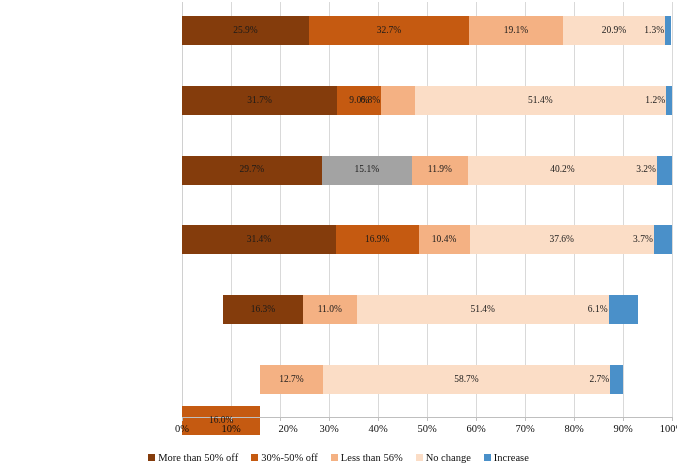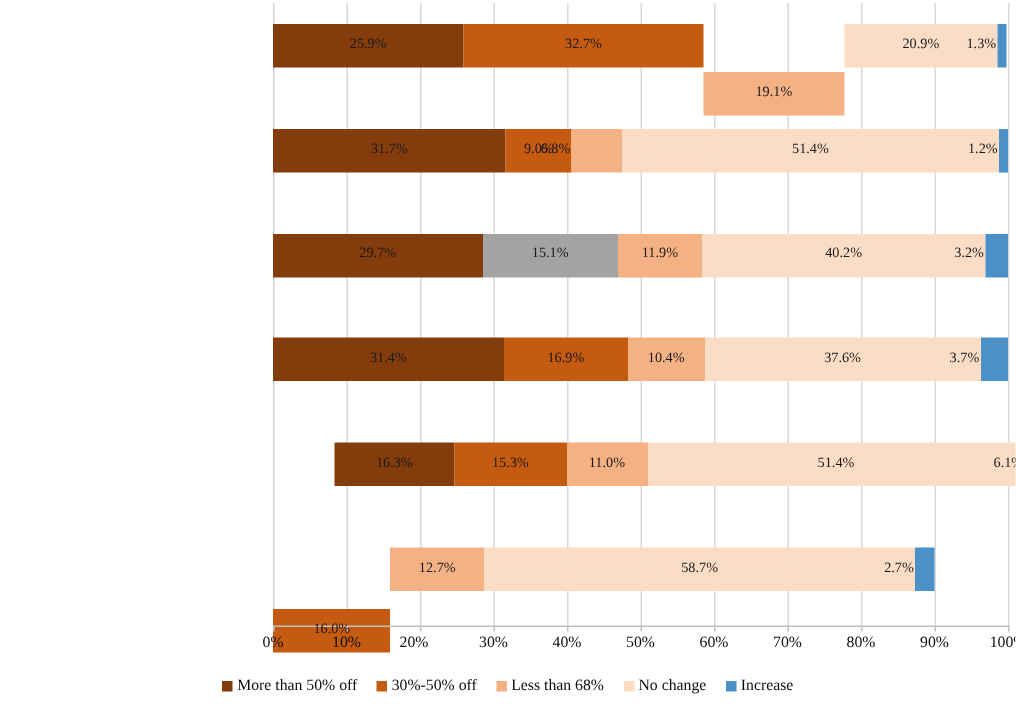--- a/index.html
+++ b/index.html
@@ -142,21 +142,21 @@
       <div class="gridline" style="left: 392px;"></div>
       <div class="gridline" style="left: 441px;"></div>
       <div class="gridline" style="left: 490px;"></div>
       <div class="bar-row" style="top: 14px;">
         <div class="seg" style="width: 126.91px; background: rgb(132, 60, 12);">
           <span class="seg-label">25.9%</span>
         </div>
         <div class="seg" style="width: 160.23px; background: rgb(197, 90, 17);">
           <span class="seg-label">32.7%</span>
         </div>
-        <div class="seg" style="width: 93.59px; background: rgb(244, 177, 131); margin-top: 32px;">
+        <div class="seg" style="width: 93.59px; background: rgb(244, 177, 131);">
           <span class="seg-label">19.1%</span>
         </div>
         <div class="seg" style="width: 102.41px; background: rgb(251, 221, 198);">
           <span class="seg-label">20.9%</span>
         </div>
         <div class="seg tiny" style="width: 6.37px; background: rgb(74, 144, 201);">
           <span class="seg-label">1.3%</span>
         </div>
       </div>
       <div class="bar-row" style="top: 83.8px;">
@@ -207,23 +207,20 @@
           <span class="seg-label">37.6%</span>
         </div>
         <div class="seg tiny" style="width: 18.13px; background: rgb(74, 144, 201);">
           <span class="seg-label">3.7%</span>
         </div>
       </div>
       <div class="bar-row" style="top: 293.2px; padding-left: 41px;">
         <div class="seg" style="width: 79.87px; background: rgb(132, 60, 12);">
           <span class="seg-label">16.3%</span>
         </div>
-        <div class="seg" style="width: 74.97px; background: rgb(197, 90, 17);">
-          <span class="seg-label">15.3%</span>
-        </div>
         <div class="seg" style="width: 53.9px; background: rgb(244, 177, 131);">
           <span class="seg-label">11.0%</span>
         </div>
         <div class="seg" style="width: 251.86px; background: rgb(251, 221, 198);">
           <span class="seg-label">51.4%</span>
         </div>
         <div class="seg tiny" style="width: 29.89px; background: rgb(74, 144, 201);">
           <span class="seg-label">6.1%</span>
         </div>
       </div>
@@ -249,38 +246,38 @@
       <div class="legend-item">
         <span class="legend-swatch" style="background: rgb(132, 60, 12);"></span>
         <span>More than 50% off</span>
       </div>
       <div class="legend-item">
         <span class="legend-swatch" style="background: rgb(197, 90, 17);"></span>
         <span>30%-50% off</span>
       </div>
       <div class="legend-item">
         <span class="legend-swatch" style="background: rgb(244, 177, 131);"></span>
-        <span>Less than 68%</span>
+        <span>Less than 56%</span>
       </div>
       <div class="legend-item">
         <span class="legend-swatch" style="background: rgb(251, 221, 198);"></span>
         <span>No change</span>
       </div>
       <div class="legend-item">
         <span class="legend-swatch" style="background: rgb(74, 144, 201);"></span>
         <span>Increase</span>
       </div>
     </div>
 
 <div class="xtick-mark" style="left: 182px;"></div>
     <div class="xtick-label" style="left: 182px;">0%</div>
     <div class="xtick-mark" style="left: 231px;"></div>
     <div class="xtick-label" style="left: 231px;">10%</div>
     <div class="xtick-mark" style="left: 280px;"></div>
-    <div class="xtick-label" style="left: 276px; text-align: center;">20%</div>
+    <div class="xtick-label" style="left: 288px; text-align: center;">20%</div>
     <div class="xtick-mark" style="left: 329px;"></div>
     <div class="xtick-label" style="left: 329px;">30%</div>
     <div class="xtick-mark" style="left: 378px;"></div>
     <div class="xtick-label" style="left: 378px;">40%</div>
     <div class="xtick-mark" style="left: 427px;"></div>
     <div class="xtick-label" style="left: 427px;">50%</div>
     <div class="xtick-mark" style="left: 476px;"></div>
     <div class="xtick-label" style="left: 476px;">60%</div>
     <div class="xtick-mark" style="left: 525px;"></div>
     <div class="xtick-label" style="left: 525px;">70%</div>

